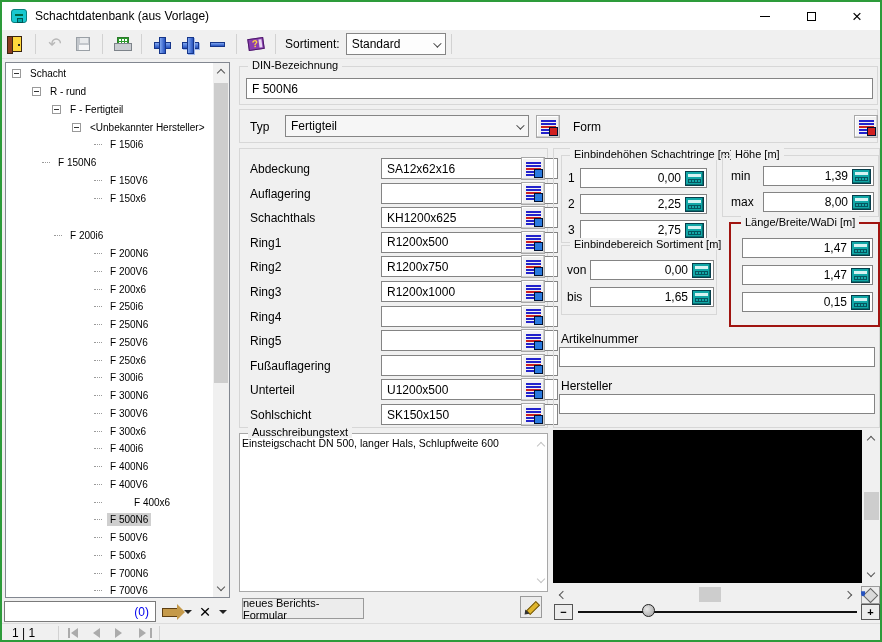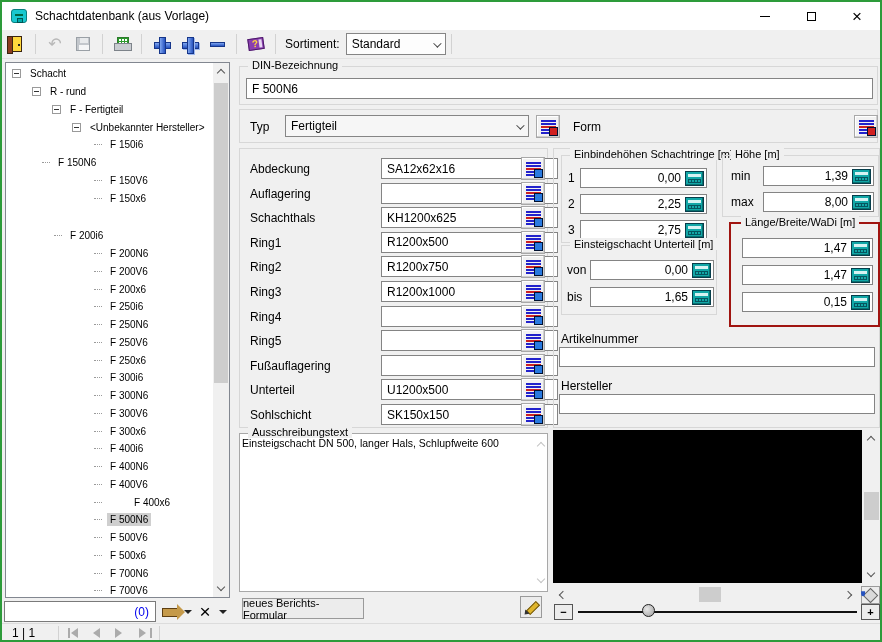--- a/index.html
+++ b/index.html
@@ -620,21 +620,21 @@
           <span class="val">1,39</span>
           <div class="calc"></div>
         </div>
         <span class="grow-label" style="left: 8px; top: 39px;">max</span>
         <div class="numfield" style="left: 40px; top: 36px; width: 111px;">
           <span class="val">8,00</span>
           <div class="calc"></div>
         </div>
       </div>
     <div class="gb" id="g-von">
-      <span class="lbl">Einsteigschacht Unterteil [m]</span>
+      <span class="lbl">Einbindebereich Sortiment [m]</span>
     <span class="grow-label" style="left: 5px; top: 17px;">von</span>
         <div class="numfield" style="left: 28px; top: 14px; width: 124px;">
           <span class="val">0,00</span>
           <div class="calc"></div>
         </div>
         <span class="grow-label" style="left: 5px; top: 44px;">bis</span>
         <div class="numfield" style="left: 28px; top: 41px; width: 124px;">
           <span class="val">1,65</span>
           <div class="calc"></div>
         </div>

